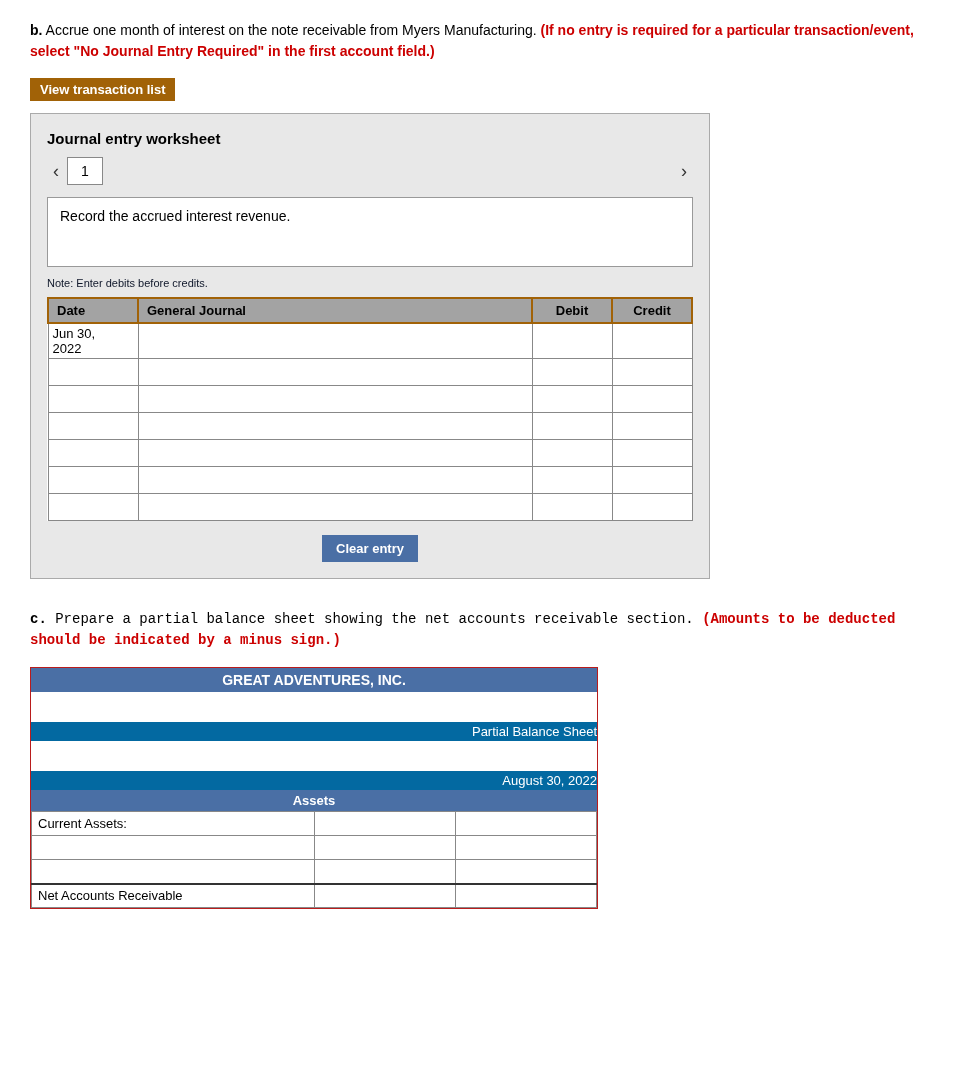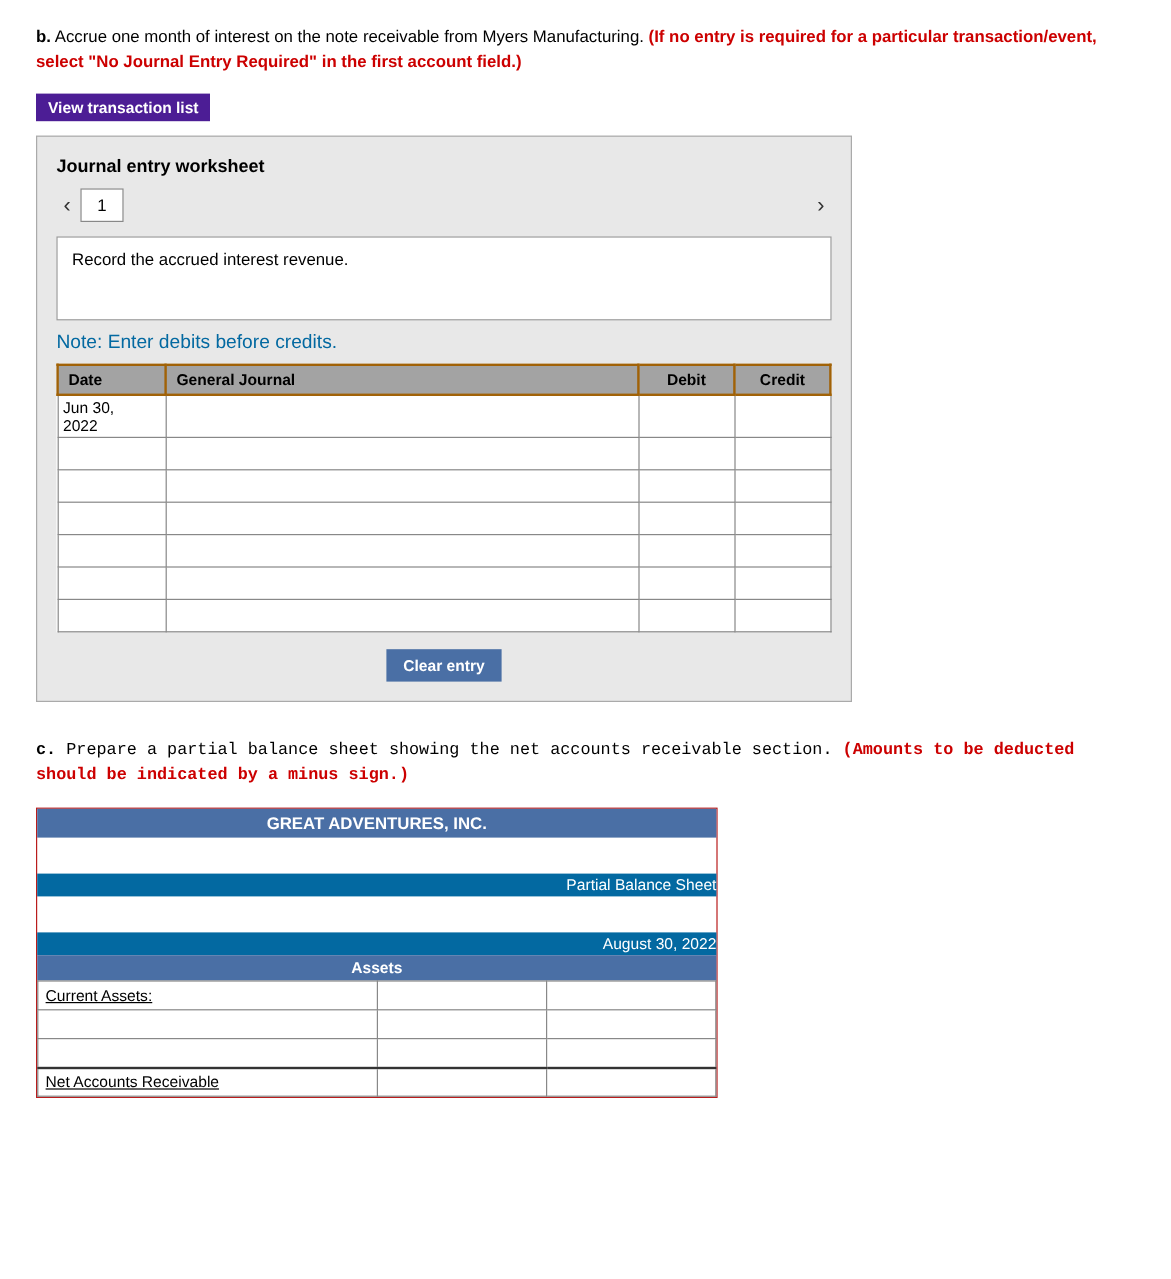--- a/index.html
+++ b/index.html
@@ -17,21 +17,21 @@
     }
     .question-label {
       font-weight: bold;
     }
     .bold-red {
       color: #cc0000;
       font-weight: bold;
     }
     .view-transaction-btn {
       display: inline-block;
-      background: #4c1d95;
+      background: #a16207;
       color: #fff;
       padding: 4px 10px;
       font-size: 13px;
       font-weight: bold;
       cursor: pointer;
       margin-bottom: 12px;
       border: none;
     }
     .worksheet-container {
       border: 1px solid #aaa;
@@ -73,22 +73,22 @@
     }
     .description-box {
       background: #fff;
       border: 1px solid #999;
       padding: 10px 12px;
       min-height: 70px;
       margin-bottom: 10px;
       font-size: 14px;
     }
     .note-text {
-      color: #0369a1;
-      font-size: 16px;
+      color: #0f172a;
+      font-size: 11px;
       margin-bottom: 8px;
     }
     .journal-table {
       width: 100%;
       border-collapse: collapse;
       margin-bottom: 14px;
       background: #fff;
     }
     .journal-table th {
       background: #a3a3a3;
@@ -187,21 +187,20 @@
       background: #4a6fa5;
       color: #fff;
       text-align: center;
       font-size: 13px;
       font-weight: bold;
       padding: 3px 0;
     }
     .bs-table {
       width: 100%;
       border-collapse: collapse;
-      text-decoration: underline;
     }
     .bs-table td {
       border: 1px solid #888;
       height: 24px;
       padding: 2px 6px;
       font-size: 13px;
     }
     .bs-table td input {
       width: 100%;
       border: none;

